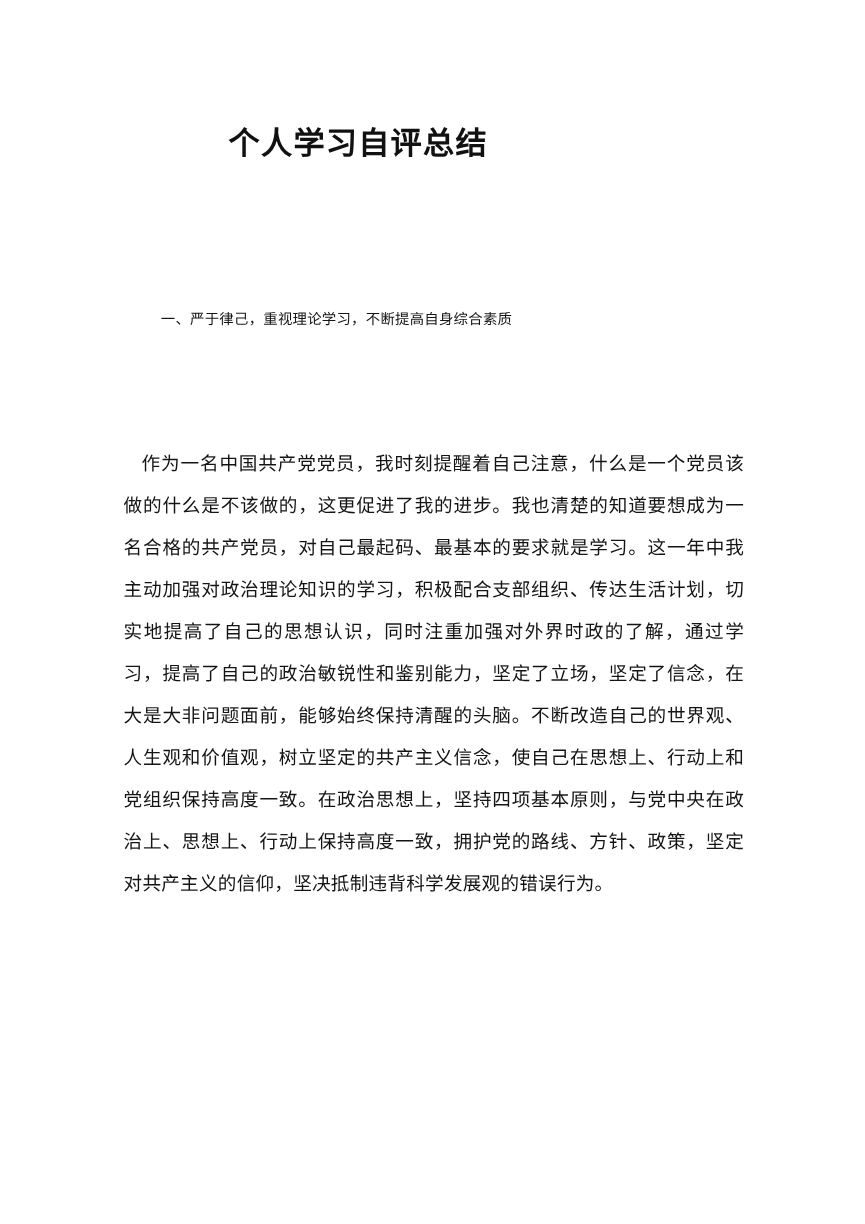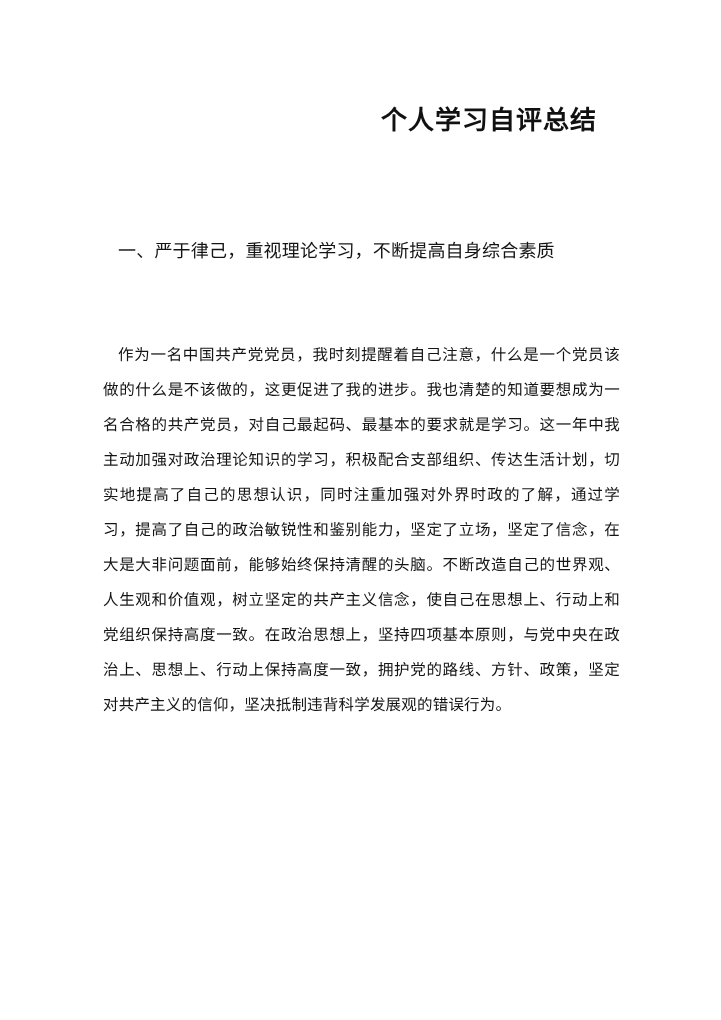--- a/index.html
+++ b/index.html
@@ -24,21 +24,21 @@
     overflow: hidden;
     box-sizing: border-box;
   }
 
   
   .doc-title {
     position: absolute;
     top: 86px;
     left: 0;
     width: 597px;
-    text-align: right;
+    text-align: center;
     font-size: 26px;
     font-weight: bold;
     letter-spacing: 1px;
     line-height: 34px;
     color: #111111;
     font-family: "DejaVu Serif", "Liberation Serif", serif;
   }
 
   
   .body-column {
@@ -58,24 +58,24 @@
     margin: 0;
     letter-spacing: 0.2px;
     word-break: break-all;
   }
 
   .para.indent {
     text-indent: 15px;
   }
 
   .heading-line {
-    font-size: 18px;
+    font-size: 12px;
     line-height: 35px;
     color: #141414;
-    margin: 0;
+    margin: 16px;
     text-indent: 15px;
     letter-spacing: 0.2px;
     white-space: nowrap;
   }
 
   
   .spacer {
     height: 70px;
   }
 </style>

